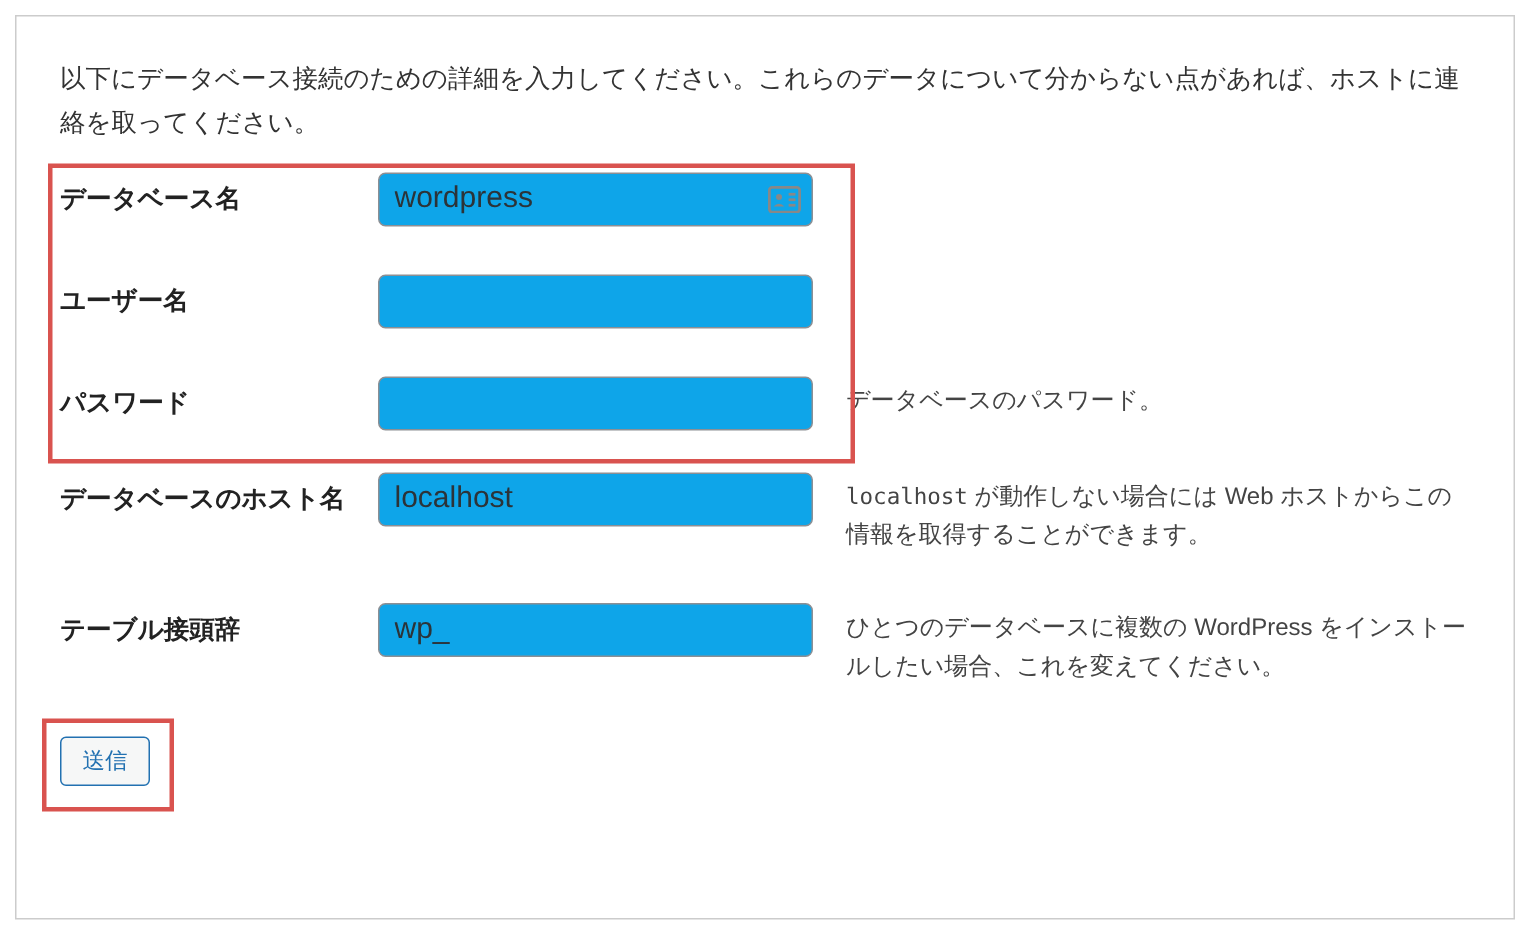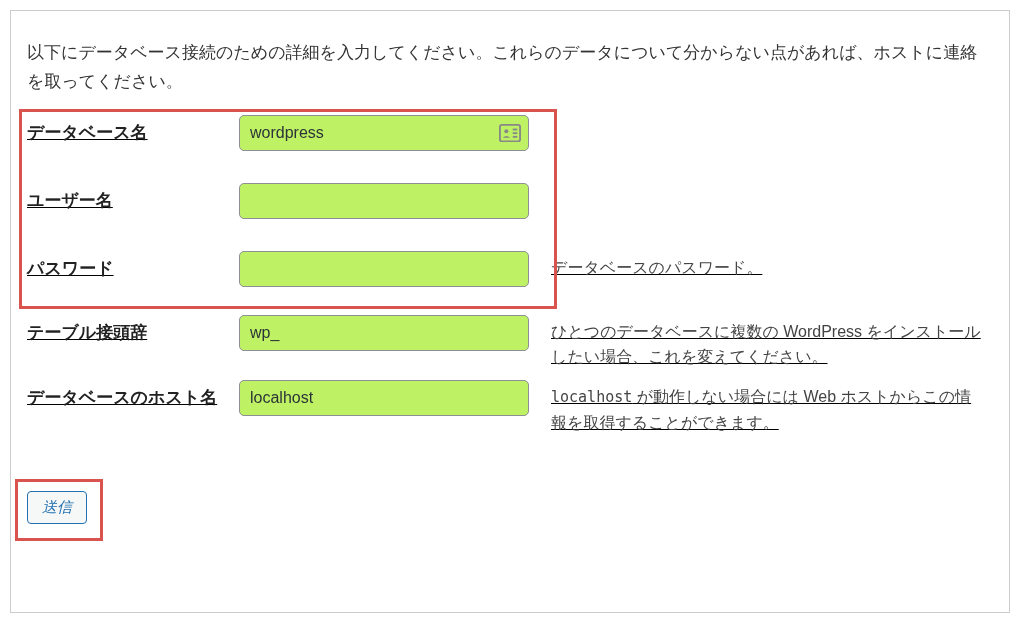--- a/index.html
+++ b/index.html
@@ -7,34 +7,33 @@
       margin: 0;
       padding: 0;
     }
     body {
       font-family: -apple-system, BlinkMacSystemFont, "Hiragino Sans", "Hiragino Kaku Gothic ProN", Meiryo, sans-serif;
       background: #fff;
       padding: 10px;
     }
     .panel {
       border: 1px solid #ccc;
-      padding: 28px 28px 28px 16px;
+      padding: 28px 28px 28px 29px;
       width: 1000px;
       height: 603px;
       position: relative;
     }
     .intro {
       font-size: 17px;
       color: #333;
       line-height: 1.7;
       margin-bottom: 18px;
     }
     .form-area {
       position: relative;
-      text-decoration: underline;
     }
     .highlight-box {
       position: absolute;
       border: 3px solid #d9534f;
       pointer-events: none;
     }
     .highlight-top {
       top: -6px;
       left: -8px;
       width: 538px;
@@ -58,23 +57,23 @@
       width: 300px;
       flex-shrink: 0;
       padding-right: 20px;
     }
     .input-col input {
       width: 290px;
       height: 36px;
       border: 1px solid #8c8f94;
       border-radius: 5px;
       padding: 4px 10px;
-      font-size: 16px;
+      font-size: 20px;
       color: #2c3338;
-      background: #bef264;
+      background: #0ea5e9;
     }
     .input-col .input-wrapper {
       position: relative;
       width: 290px;
     }
     .input-icon {
       position: absolute;
       right: 8px;
       top: 50%;
       transform: translateY(-50%);
@@ -111,21 +110,20 @@
       pointer-events: none;
     }
     .submit-btn {
       border: 1px solid #2271b1;
       background: #f6f7f7;
       color: #2271b1;
       font-size: 15px;
       padding: 6px 14px;
       border-radius: 4px;
       cursor: pointer;
-      font-style: italic;
     }
   </style>
 </head>
 <body>
 
 <div class="panel">
 
   <p class="intro">以下にデータベース接続のための詳細を入力してください。これらのデータについて分からない点があれば、ホストに連絡を取ってください。</p>
 
   <div class="form-area">
@@ -158,36 +156,36 @@
     </div>
 
     <div class="form-row" style="margin-bottom:28px">
       <div class="label-col">パスワード</div>
       <div class="input-col">
         <input type="text" value="" style="">
       </div>
       <div class="desc-col">データベースのパスワード。</div>
     </div>
 
-    <div class="form-row" style="margin-bottom:10px">
-      <div class="label-col">テーブル接頭辞</div>
-      <div class="input-col">
-        <input type="text" value="wp_" style="">
-      </div>
-      <div class="desc-col">ひとつのデータベースに複数の WordPress をインストールしたい場合、これを変えてください。</div>
-    </div>
-
     <div class="form-row">
       <div class="label-col">データベースのホスト名</div>
       <div class="input-col">
         <input type="text" value="localhost" style="">
       </div>
       <div class="desc-col">
         <code>localhost</code><span> が動作しない場合には Web ホストからこの情報を取得することができます。</span>
       </div>
+    </div>
+
+    <div class="form-row" style="margin-bottom:10px">
+      <div class="label-col">テーブル接頭辞</div>
+      <div class="input-col">
+        <input type="text" value="wp_" style="">
+      </div>
+      <div class="desc-col">ひとつのデータベースに複数の WordPress をインストールしたい場合、これを変えてください。</div>
     </div>
 
   </div>
 
   <div class="submit-area">
     <div class="submit-highlight"></div>
     <button class="submit-btn">送信</button>
   </div>
 
 </div>

